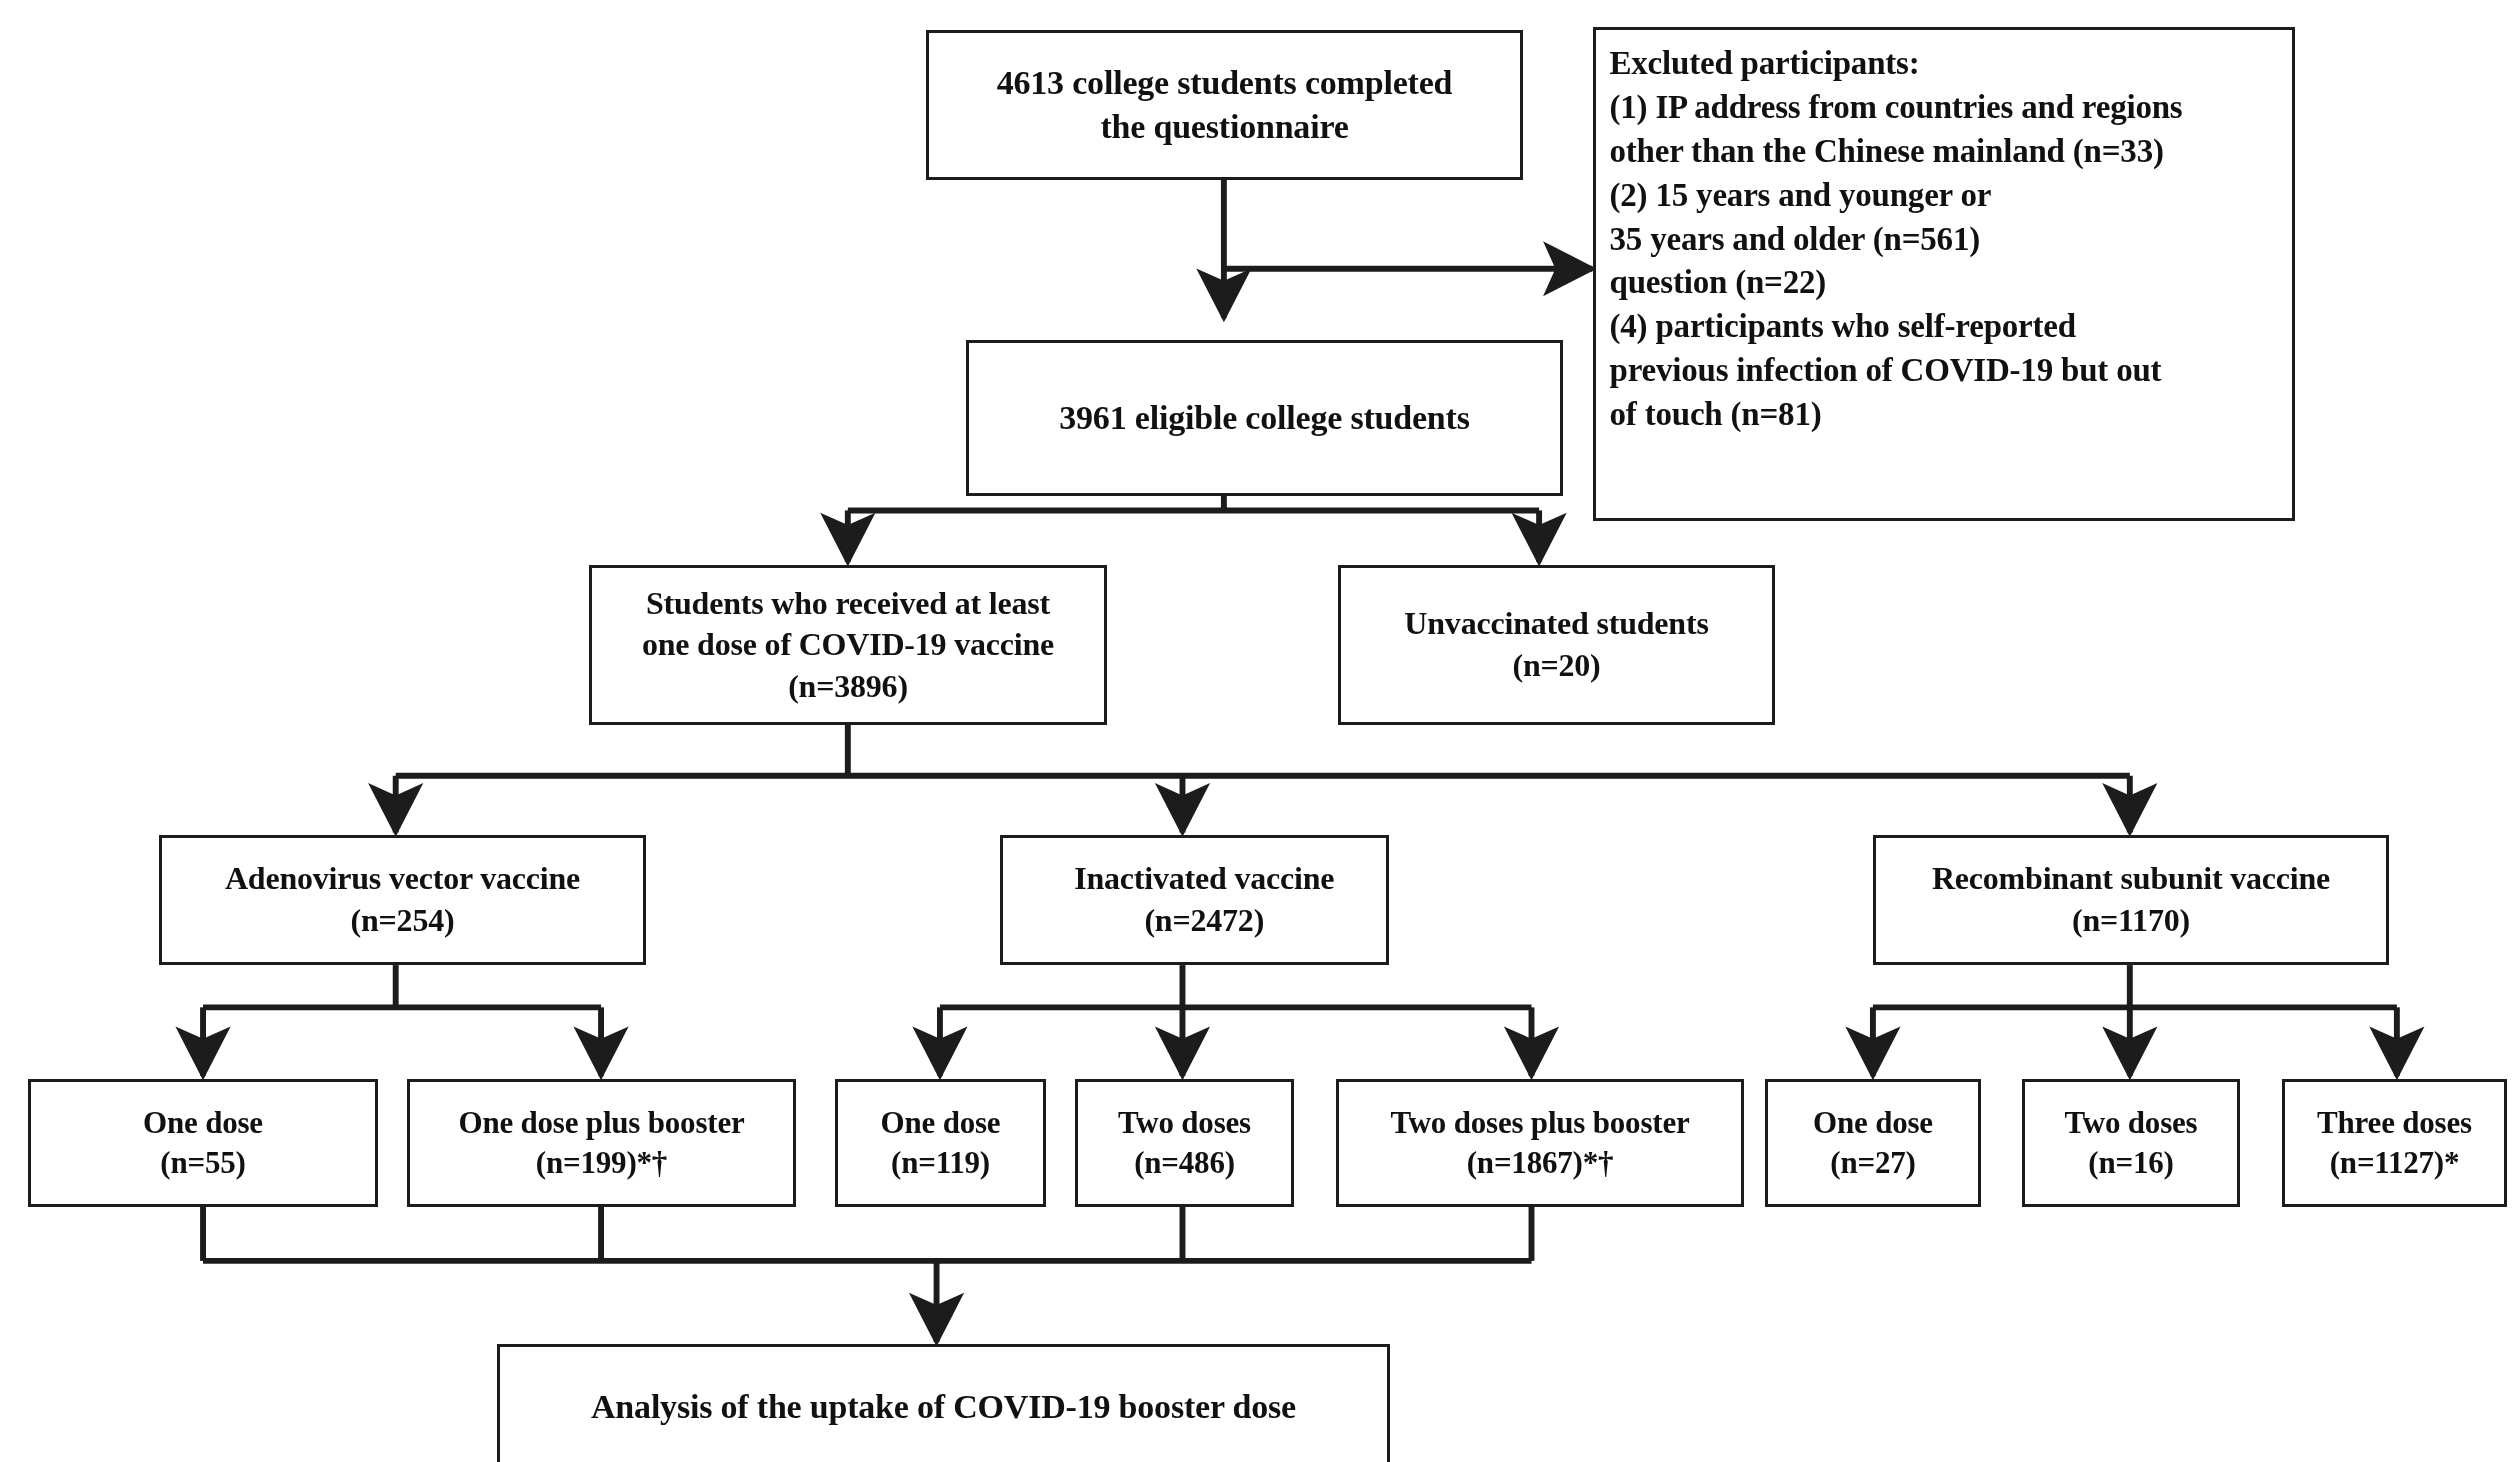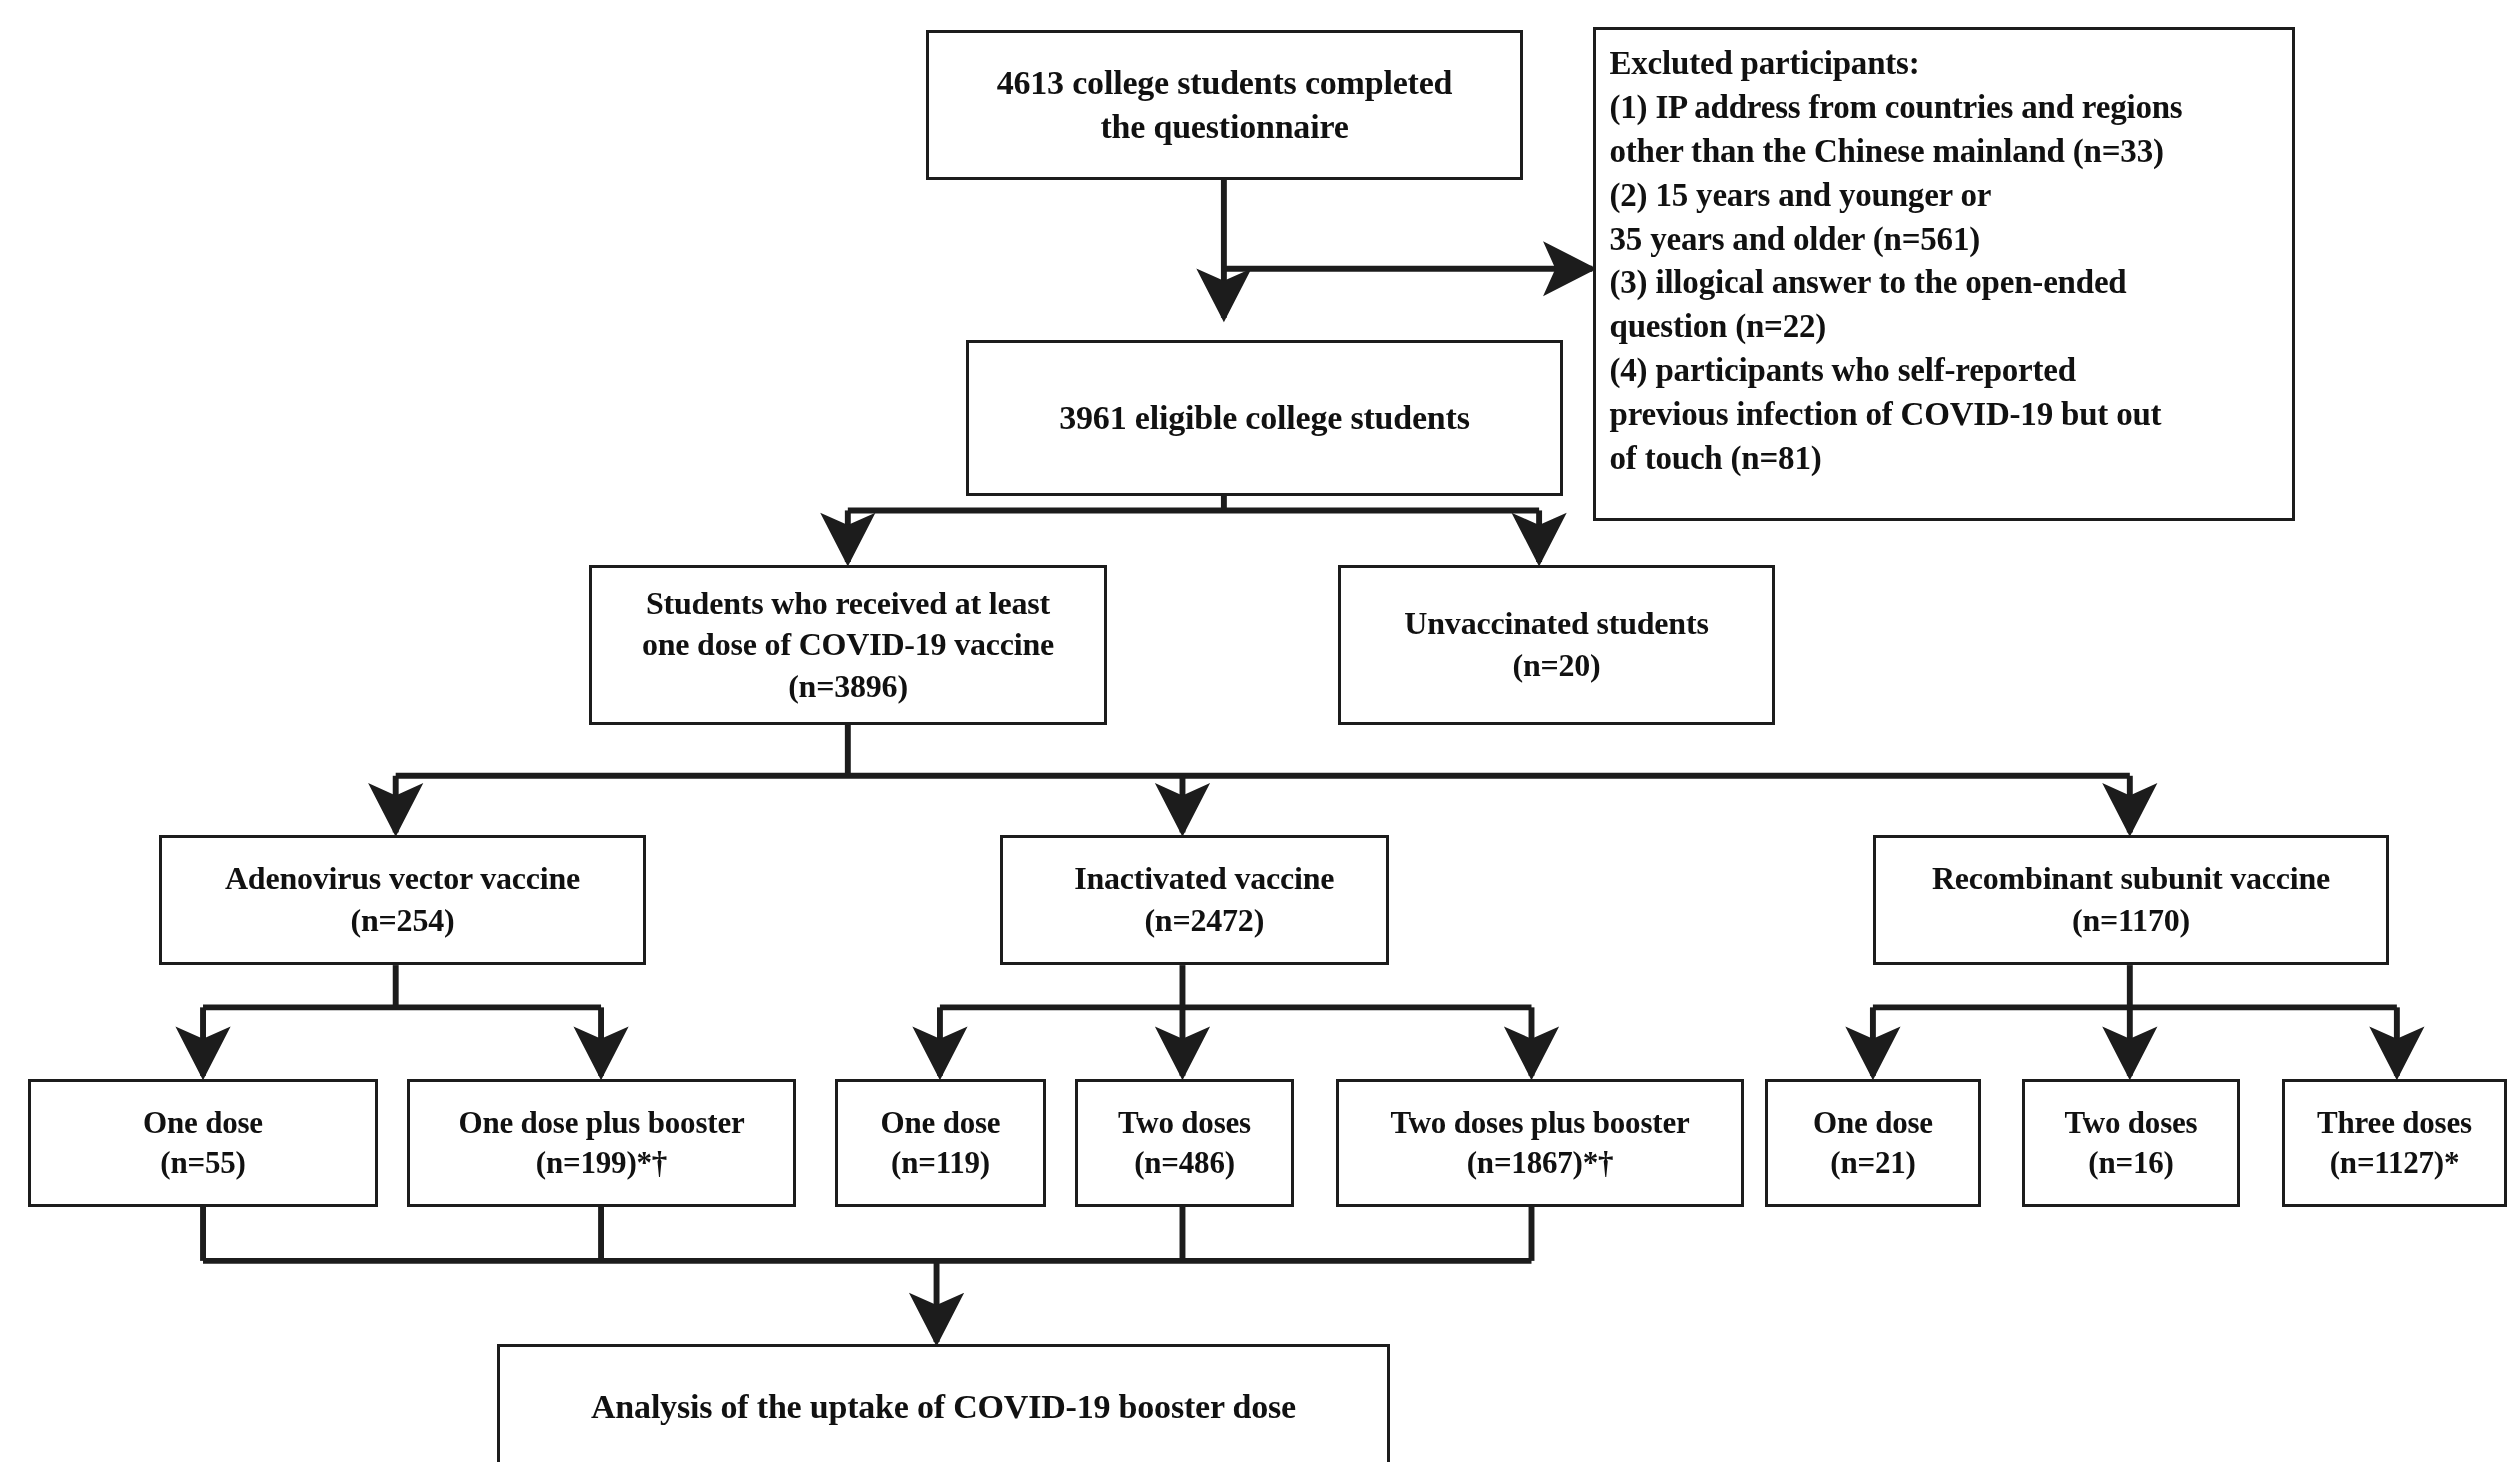--- a/index.html
+++ b/index.html
@@ -113,21 +113,20 @@
     <span class="ln">4613 college students completed</span>
     <span class="ln">the questionnaire</span>
   </div>
 
   <div class="node left-align fs-excl" style="left:1593px; top:27px; width:702px; height:494px;">
     <span class="ln">Excluted participants:</span>
     <span class="ln">(1) IP address from countries and regions</span>
     <span class="ln">other than the Chinese mainland (n=33)</span>
     <span class="ln">(2) 15 years and younger or</span>
     <span class="ln">35 years and older (n=561)</span>
-    <span class="ln">(3) illogical answer to the open-ended</span>
     <span class="ln">question (n=22)</span>
     <span class="ln">(4) participants who self-reported</span>
     <span class="ln">previous infection of COVID-19 but out</span>
     <span class="ln">of touch (n=81)</span>
   </div>
 
   <div class="node fs-lvl1" style="left:966px; top:320px; width:597px; height:156px;margin-top:20px;">
     <span class="ln">3961 eligible college students</span>
   </div>
 
@@ -177,21 +176,21 @@
     <span class="ln">(n=486)</span>
   </div>
 
   <div class="node fs-lvl5" style="left:1336px; top:1079px; width:408px; height:128px;">
     <span class="ln">Two doses plus booster</span>
     <span class="ln">(n=1867)*†</span>
   </div>
 
   <div class="node fs-lvl5" style="left:1765px; top:1079px; width:216px; height:128px;">
     <span class="ln">One dose</span>
-    <span class="ln">(n=21)</span>
+    <span class="ln">(n=27)</span>
   </div>
 
   <div class="node fs-lvl5" style="left:2022px; top:1079px; width:218px; height:128px;">
     <span class="ln">Two doses</span>
     <span class="ln">(n=16)</span>
   </div>
 
   <div class="node fs-lvl5" style="left:2282px; top:1079px; width:225px; height:128px;">
     <span class="ln">Three doses</span>
     <span class="ln">(n=1127)*</span>

